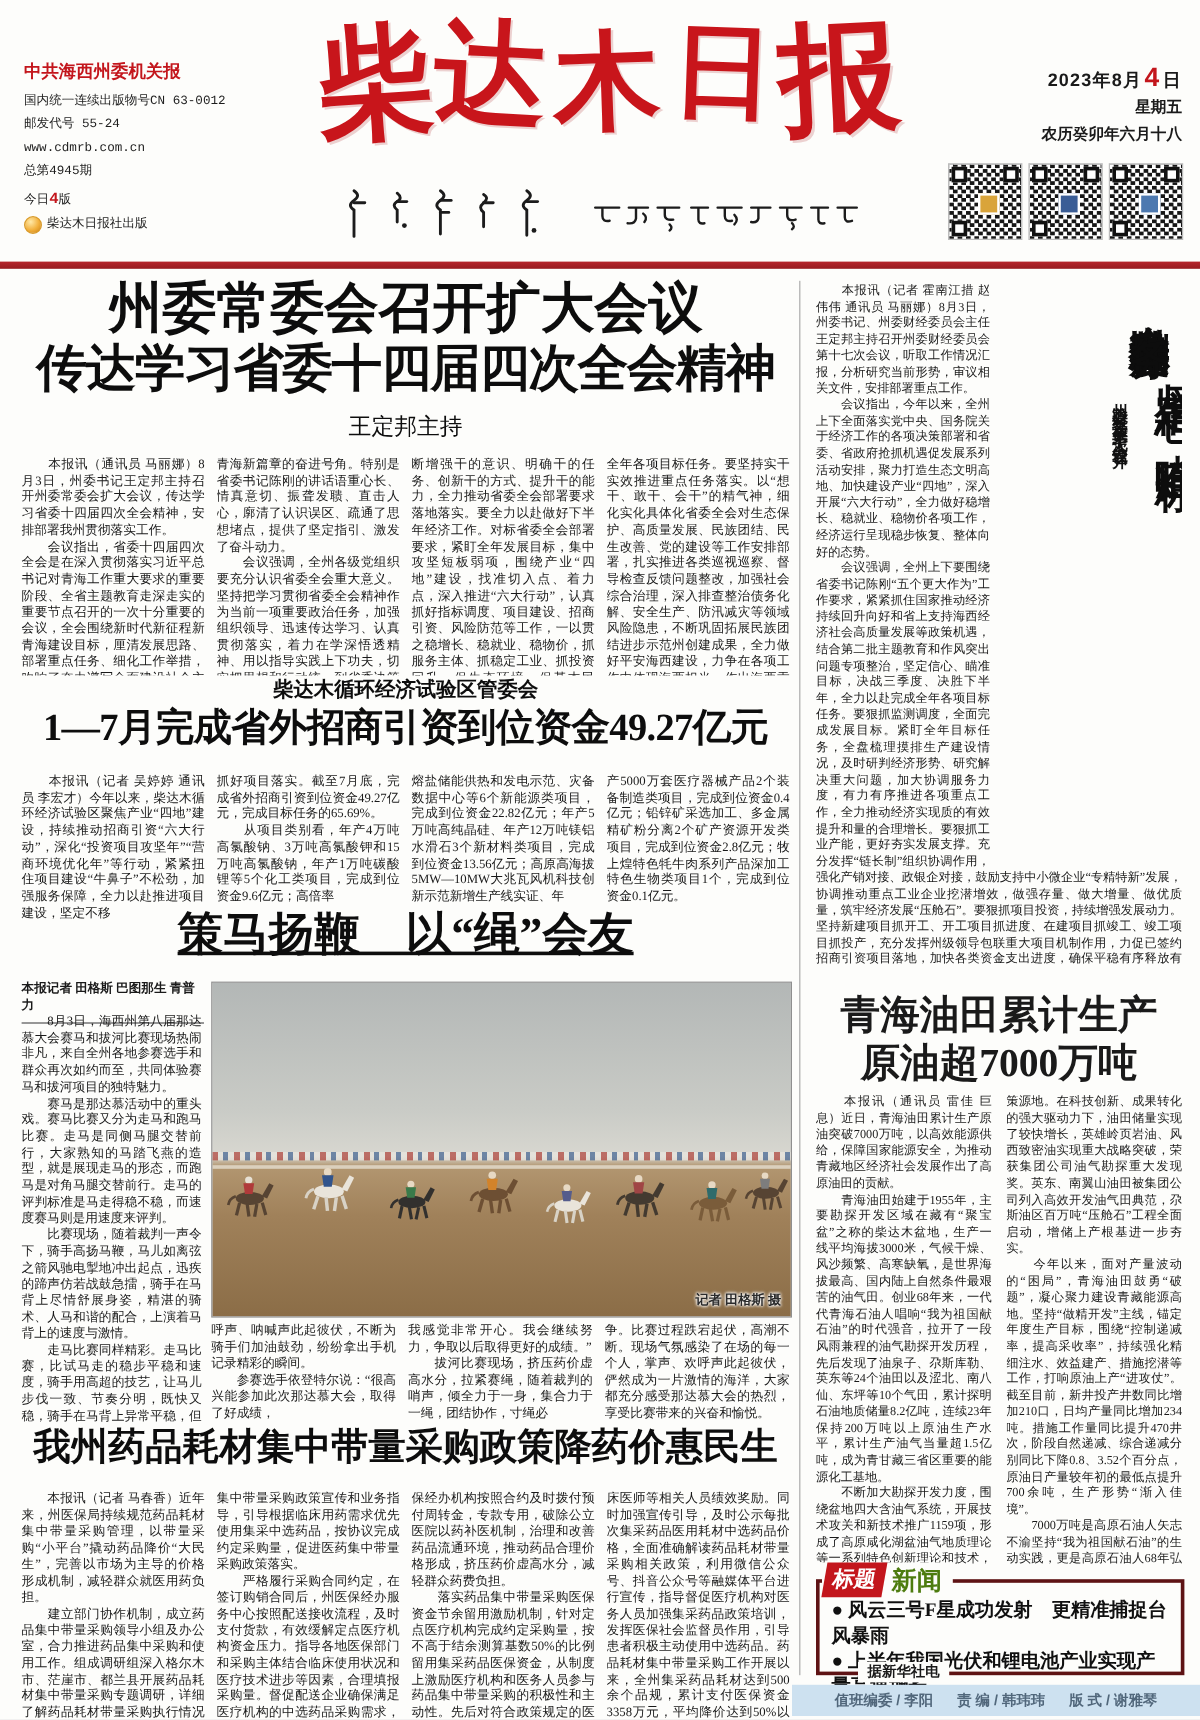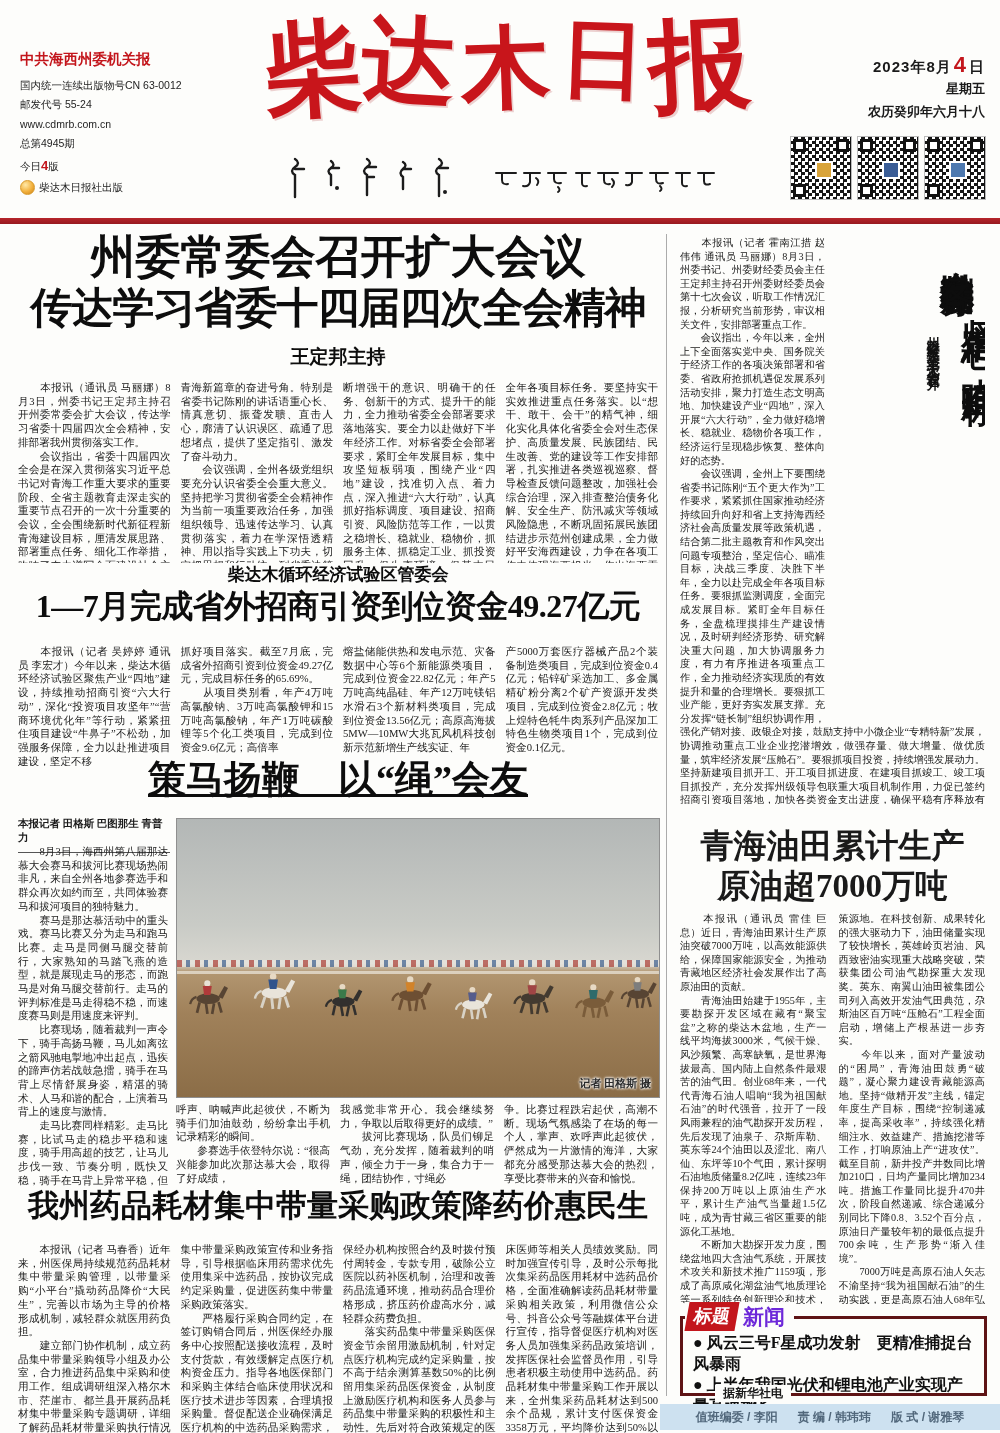--- a/index.html
+++ b/index.html
@@ -2,21 +2,21 @@
 <html><head>
 <meta charset="utf-8">
 <style>
   html,body{margin:0;padding:0;background:#e8e8e8;}
   #page{position:relative;width:1000px;height:1433px;background:#fdfdfb;margin:0 auto;
         font-family:"Liberation Serif","DejaVu Serif",serif;color:#1a1a1a;overflow:hidden;}
   .abs{position:absolute;}
   
   #header-left{left:20px;top:50px;width:215px;}
   .organ{color:#c3161c;font-weight:900;font-size:14.5px;font-family:"Liberation Sans","DejaVu Sans",sans-serif;margin-bottom:7px;}
-  .meta-line{font-size:10.5px;line-height:1.85;color:#1d1d1d;font-family:Liberation Sans, sans-serif;}
+  .meta-line{font-size:10.5px;line-height:1.85;color:#1d1d1d;font-family:Liberation Mono, monospace;}
   .red-num{color:#c3161c;font-weight:900;}
   .pub-line{display:flex;align-items:center;gap:4px;}
   .logo-dot{width:13px;height:13px;border-radius:50%;display:inline-block;
             background:radial-gradient(circle at 35% 30%,#ffe9a8,#f2b03c 55%,#c97f16);border:1px solid #d89a2a;}
   #masthead{left:250px;top:14px;width:510px;display:flex;justify-content:center;align-items:flex-start;}
   #masthead span{font-size:97px;line-height:1;font-weight:900;color:#c8151b;
                  text-shadow:2px 2px 0 rgba(160,10,14,.18);}
   .mh0{transform:rotate(-4deg) translateY(7px) scaleY(1.04);}
   .mh1{transform:rotate(3deg) translateY(-1px) scale(.97);}
   .mh2{transform:rotate(-2deg) translateY(6px) scale(.92);}
@@ -36,21 +36,21 @@
   .qr-logo{position:absolute;left:24px;top:24px;width:14px;height:14px;border:2px solid #fff;}
   #red-rule{left:0;top:218px;width:1000px;height:6px;background:linear-gradient(#b6252b,#971a1f);}
   
   .hl{left:18px;width:640px;text-align:center;font-weight:900;color:#0d0d0d;line-height:1.08;}
   .colrow{display:flex;gap:10px;}
   .col{flex:1;white-space:pre-line;text-align:justify;overflow:hidden;
        font-size:10.6px;line-height:13.7px;color:#191919;}
   
   #a1-h1{top:233px;font-size:45px;}
   #a1-h2{top:286px;font-size:42px;letter-spacing:-1px;}
-  #a1-sub{top:347px;font-size:19px;font-weight:700;}
+  #a1-sub{top:347px;font-size:19px;font-weight:400;}
   #a1-body{left:18px;top:381px;width:640px;height:182px;}
   
   #a2-kicker{top:566px;font-size:17px;font-weight:700;}
   #a2-h{top:589px;font-size:32px;letter-spacing:-.5px;}
   #a2-body{left:18px;top:645px;width:640px;height:121px;}
   
   #a3-h{top:759px;font-size:38px;text-decoration:underline;}
   #a3-byline{left:18px;top:817px;width:152px;font-size:10.5px;font-weight:700;
              padding-bottom:7px;border-bottom:1px solid #555;}
   #a3-left{left:18px;top:845px;width:150px;height:343px;white-space:pre-line;text-align:justify;
@@ -81,21 +81,21 @@
   #r2-h1{left:680px;width:305px;top:824px;text-align:center;font-weight:900;font-size:33px;}
   #r2-h2{left:680px;width:305px;top:864px;text-align:center;font-weight:900;font-size:33px;}
   #r2-body{left:680px;top:912px;width:305px;height:392px;}
   #r2-body .col{font-size:10.2px;line-height:13.6px;}
   
   #news-box{left:680px;top:1316px;width:301px;height:74px;border:3px solid #5e1315;}
   #nb-label{position:absolute;top:-17px;left:2px;background:#fdfdfb;padding:0 9px 0 2px;
             display:flex;align-items:center;gap:6px;}
   .nb-red{background:#c3161c;color:#fff;font-weight:900;font-size:18px;padding:2px 7px 3px;
           transform:skewX(-10deg);font-family:"Liberation Sans","DejaVu Sans",sans-serif;}
-  .nb-black{font-weight:900;font-size:21px;color:#6d28d9;}
+  .nb-black{font-weight:900;font-size:21px;color:#4d7c0f;}
   #nb-items{padding:13px 8px 0 10px;font-weight:700;font-size:16px;line-height:1.32;color:#101010;}
   #nb-source{position:absolute;bottom:-9px;left:32px;background:#fdfdfb;padding:0 8px;
              font-weight:700;font-size:12px;}
   
   #footer-bar{left:660px;top:1404px;width:340px;height:26px;background:#cde1f0;
               display:flex;justify-content:center;align-items:center;gap:20px;
               font-family:"Liberation Sans","DejaVu Sans",sans-serif;
               font-size:12px;font-weight:700;color:#51677b;}
 </style>
 </head>
@@ -331,21 +331,21 @@
           <path d="M22 12 h10 l-1.5 10 h-7 z" fill="#7d7d7d"></path>
         </svg>
     </div>
     <div id="photo-caption">记者 田格斯 摄</div>
   </div>
 
   <div class="abs colrow" id="a3-below" style="">
     <div class="col">呼声、呐喊声此起彼伏，不断为骑手们加油鼓劲，纷纷拿出手机记录精彩的瞬间。
 　　参赛选手依登特尔说：“很高兴能参加此次那达慕大会，取得了好成绩，</div>
     <div class="col">我感觉非常开心。我会继续努力，争取以后取得更好的成绩。”
-　　拔河比赛现场，队员们铆足气劲，充分发挥，随着裁判的哨声，倾全力于一身，集合力于一绳，团结协作，寸绳必</div>
+　　拔河比赛现场，挤压药价虚高水分，拉紧赛绳，随着裁判的哨声，倾全力于一身，集合力于一绳，团结协作，寸绳必</div>
     <div class="col">争。比赛过程跌宕起伏，高潮不断。现场气氛感染了在场的每一个人，掌声、欢呼声此起彼伏，俨然成为一片激情的海洋，大家都充分感受那达慕大会的热烈，享受比赛带来的兴奋和愉悦。</div>
   </div>
 
   <div class="abs hl" id="a4-h">我州药品耗材集中带量采购政策降药价惠民生</div>
   <div class="abs colrow" id="a4-body">
     <div class="col">　　本报讯（记者 马春香）近年来，州医保局持续规范药品耗材集中带量采购管理，以带量采购“小平台”撬动药品降价“大民生”，完善以市场为主导的价格形成机制，减轻群众就医用药负担。
 　　建立部门协作机制，成立药品集中带量采购领导小组及办公室，合力推进药品集中采购和使用工作。组成调研组深入格尔木市、茫崖市、都兰县开展药品耗材集中带量采购专题调研，详细了解药品耗材带量采购执行情况以及意见和建议，指导做好集中带量采购、货款及时结算等工作。同时加强药品</div>
     <div class="col">集中带量采购政策宣传和业务指导，引导根据临床用药需求优先使用集采中选药品，按协议完成约定采购量，促进医药集中带量采购政策落实。
 　　严格履行采购合同约定，在签订购销合同后，州医保经办服务中心按照配送接收流程，及时支付货款，有效缓解定点医疗机构资金压力。指导各地医保部门和采购主体结合临床使用状况和医疗技术进步等因素，合理填报采购量。督促配送企业确保满足医疗机构的中选药品采购需求，及时响应并配送到位，对失信违约行为一律纳入医药价格和招采失信事项目录清单。督促医</div>
     <div class="col">保经办机构按照合约及时拨付预付周转金，专款专用，破除公立医院以药补医机制，治理和改善药品流通环境，推动药品合理价格形成，挤压药价虚高水分，减轻群众药费负担。

